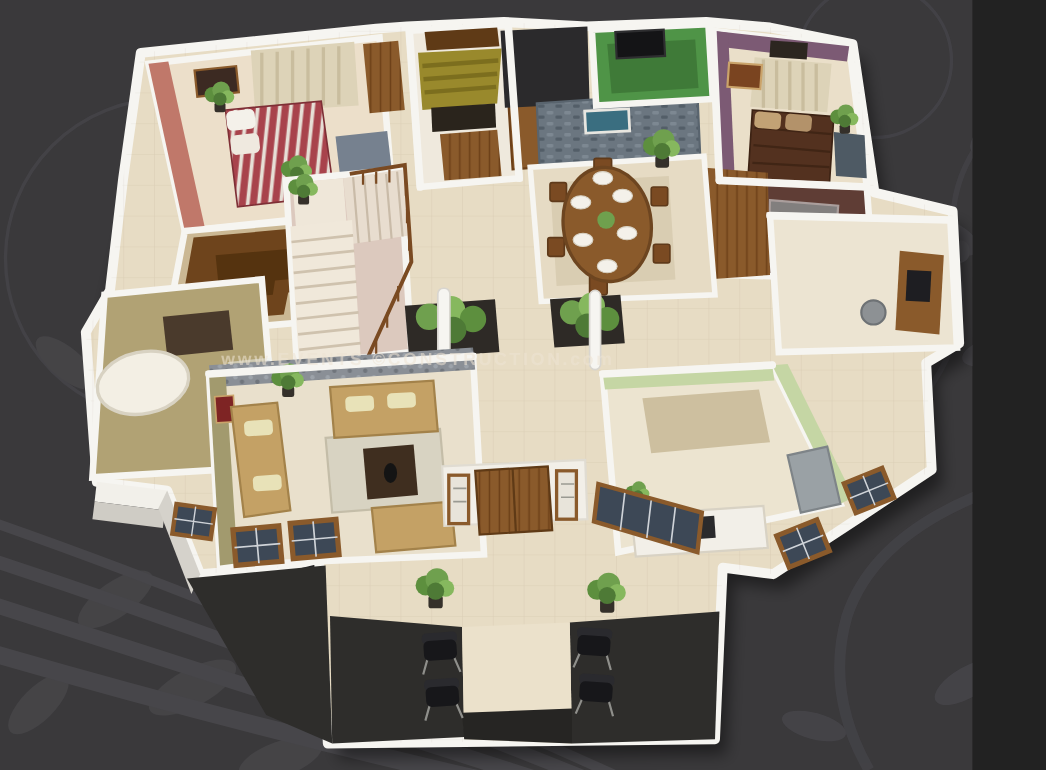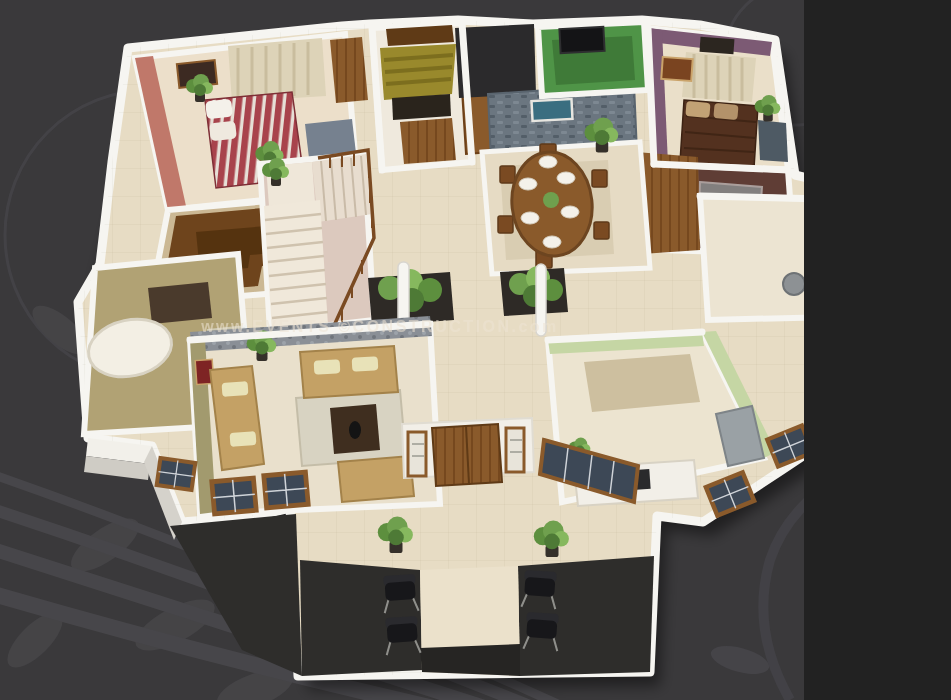--- a/index.html
+++ b/index.html
@@ -1,16 +1,16 @@
 <!DOCTYPE html>
 <html><head>
 <meta charset="utf-8">
 <style>
   html,body{margin:0;padding:0;background:#222;}
-  #stage{width:804px;height:700px;position:relative;overflow:hidden;
+  #stage{width:884px;height:700px;position:relative;overflow:hidden;
          font-family:"Liberation Sans", sans-serif;}
   svg{display:block;}
   .wm{font-family:"Liberation Sans", sans-serif;font-weight:bold;
       letter-spacing:2.5px;opacity:.55;}
 </style>
 </head>
 <body>
 
 <div id="stage">
 <svg width="951" height="700" viewBox="0 0 951 700">

